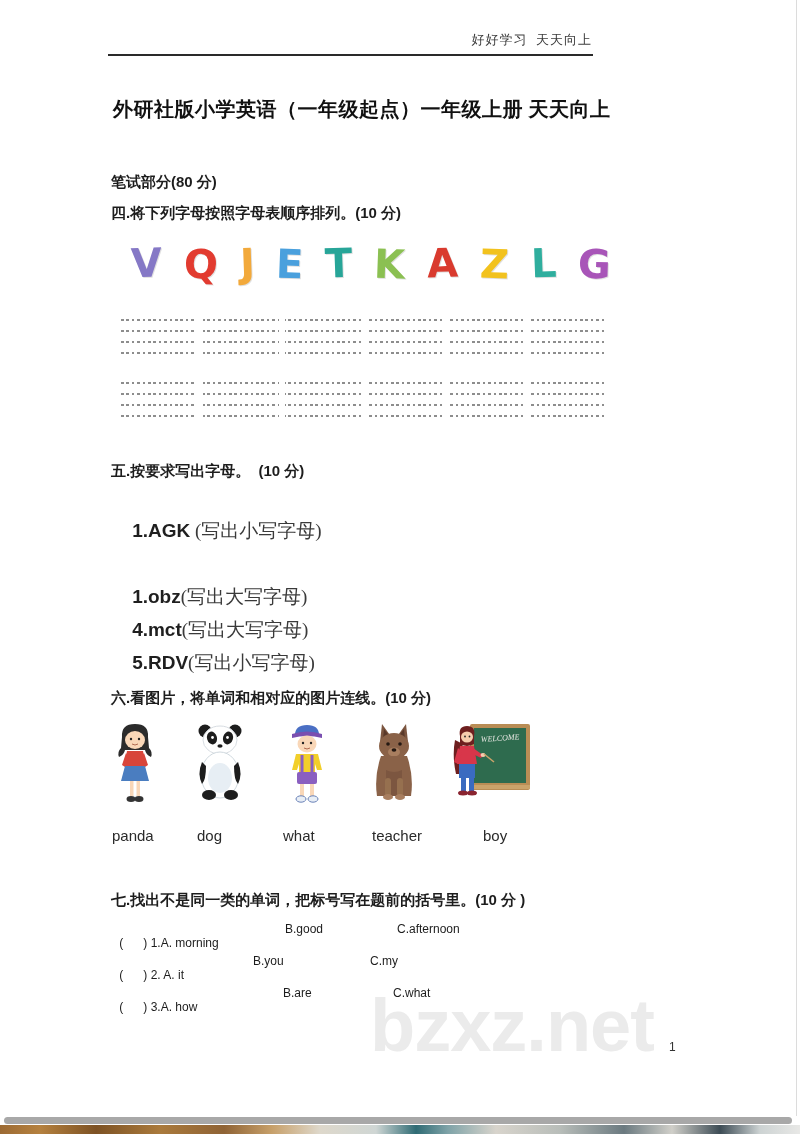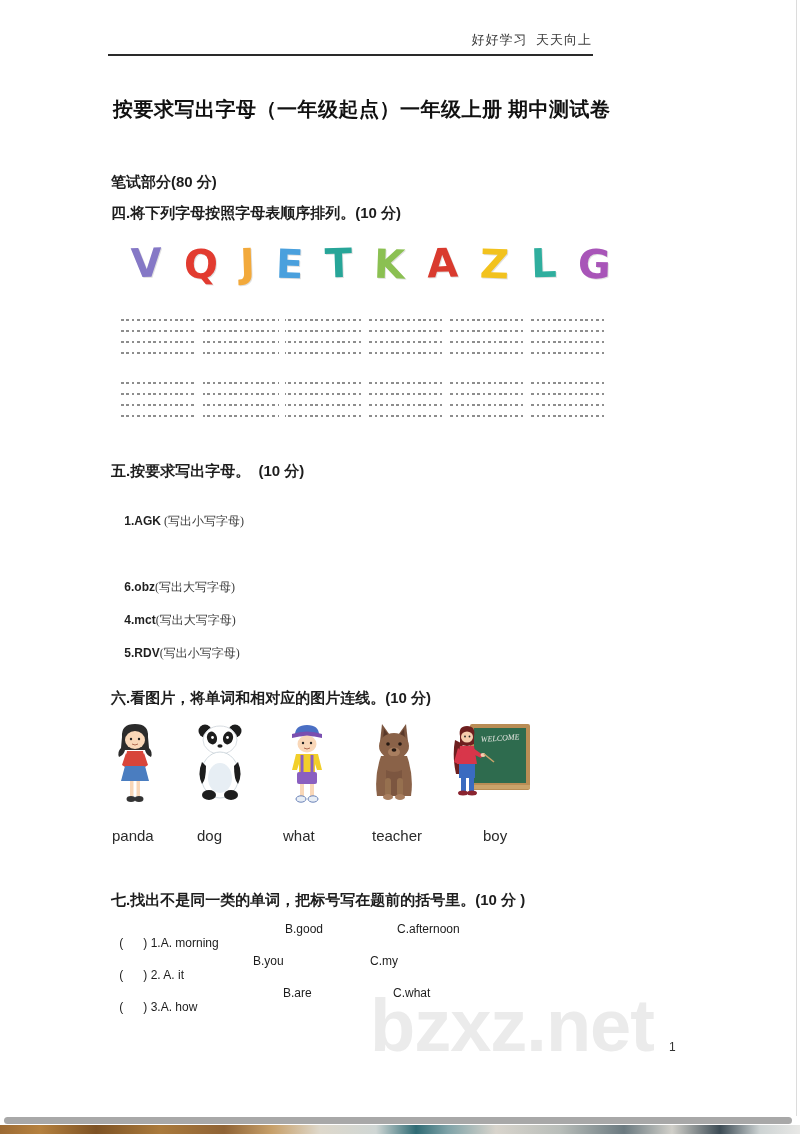--- a/index.html
+++ b/index.html
@@ -22,21 +22,21 @@
                     line-height:46px;text-shadow:1px 1px 0 rgba(0,0,0,.12);}
   .letters-row span:nth-child(odd){transform:rotate(-2deg);}
   .letters-row span:nth-child(even){transform:rotate(2deg) translateY(1px);}
   
   .dash-group{left:121px;width:488px;}
   .dash-line{height:2px;margin-bottom:9px;
     background-image:
       repeating-linear-gradient(to right,transparent 0 76px,#ffffff 76px 82px),
       repeating-linear-gradient(to right,#8d8d8d 0 2.6px,transparent 2.6px 5.4px);}
   
-  .s5-item{left:111px;font-size:12px;color:#1f1f1f;white-space:pre;}
+  .s5-item{left:111px;font-size:19px;color:#1f1f1f;white-space:pre;}
   .s5-prefix{font-weight:600;font-family:"Liberation Sans",sans-serif;}
   .s5-instr{font-family:"Liberation Serif",serif;color:#3a3a3a;}
   .s5-blank{display:inline-block;height:13px;border-bottom:2px solid #5a5a5a;vertical-align:baseline;}
   .s5-item:nth-of-type(1) .s5-blank{width:222px;}
   .s5-item:nth-of-type(2) .s5-blank{width:186px;}
   .s5-item:nth-of-type(3) .s5-blank{width:212px;}
   .s5-item:nth-of-type(4) .s5-blank{width:204px;}
   .s5-item:nth-of-type(5) .s5-blank{width:196px;}
   
   .pic{top:722px;}
@@ -59,21 +59,21 @@
 </head>
 <body>
 
 <div id="canvas">
 
   <div class="abs watermark">bzxz.net</div>
 
   <div class="abs motto z1">好好学习  天天向上</div>
   <div class="abs header-rule z1"></div>
 
-  <div class="abs doc-title z1">按要求写出字母（一年级起点）一年级上册 期中测试卷</div>
+  <div class="abs doc-title z1">外研社版小学英语（一年级起点）一年级上册 天天向上</div>
 
   <div class="abs h-bold z1" style="top:173px;left:111px;">笔试部分(80 分)</div>
 
   <div class="abs h-bold z1" style="top:204px;left:111px;">四.将下列字母按照字母表顺序排列。(10 分)</div>
 
   <div class="abs letters-row z1">
     <span style="color: rgb(133, 120, 198);">V</span>
     <span style="color: rgb(226, 59, 48);">Q</span>
     <span style="color: rgb(242, 169, 59);">J</span>
     <span style="color: rgb(74, 160, 221);">E</span>
@@ -97,21 +97,21 @@
     <div class="dash-line"></div>
     <div class="dash-line"></div>
   </div>
 
   <div class="abs h-bold z1" style="top:462px;left:111px;">五.按要求写出字母。  (10 分)</div>
 
   <div class="abs s5-item z1" style="top:496px;">
     <span class="s5-prefix">1.AGK</span><span class="s5-instr"> (写出小写字母)</span><span class="s5-blank"></span>
   </div>
   <div class="abs s5-item z1" style="top:562px;">
-    <span class="s5-prefix">6.obz</span><span class="s5-instr">(写出大写字母)</span><span class="s5-blank"></span>
+    <span class="s5-prefix">1.obz</span><span class="s5-instr">(写出大写字母)</span><span class="s5-blank"></span>
   </div>
   <div class="abs s5-item z1" style="top:595px;">
     <span class="s5-prefix">4.mct</span><span class="s5-instr">(写出大写字母)</span><span class="s5-blank"></span>
   </div>
   <div class="abs s5-item z1" style="top:628px;">
     <span class="s5-prefix">5.RDV</span><span class="s5-instr">(写出小写字母)</span><span class="s5-blank"></span>
   </div>
 
   <div class="abs h-bold z1" style="top:689px;left:111px;">六.看图片，将单词和相对应的图片连线。(10 分)</div>
 

